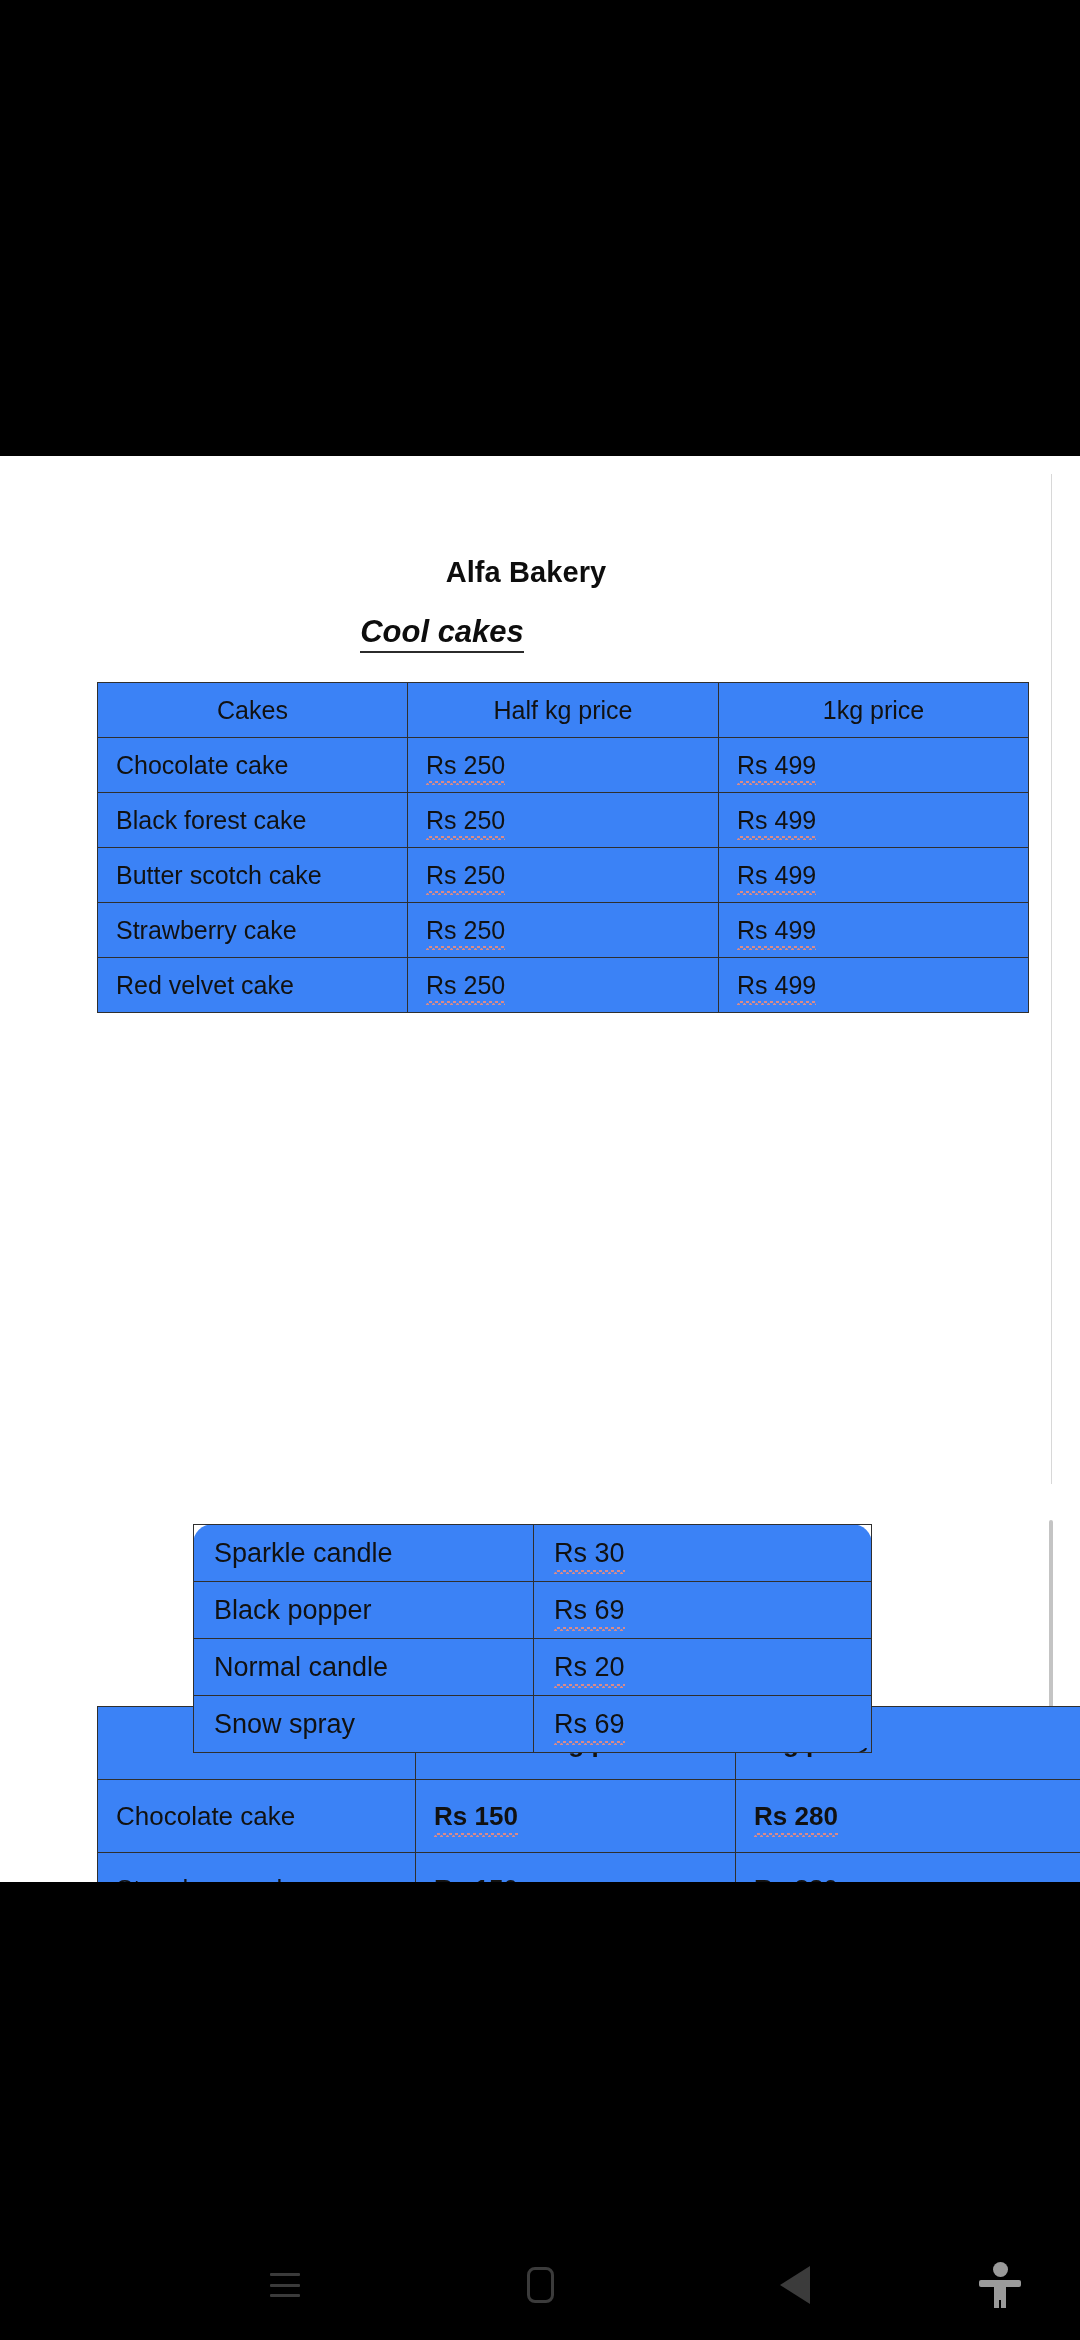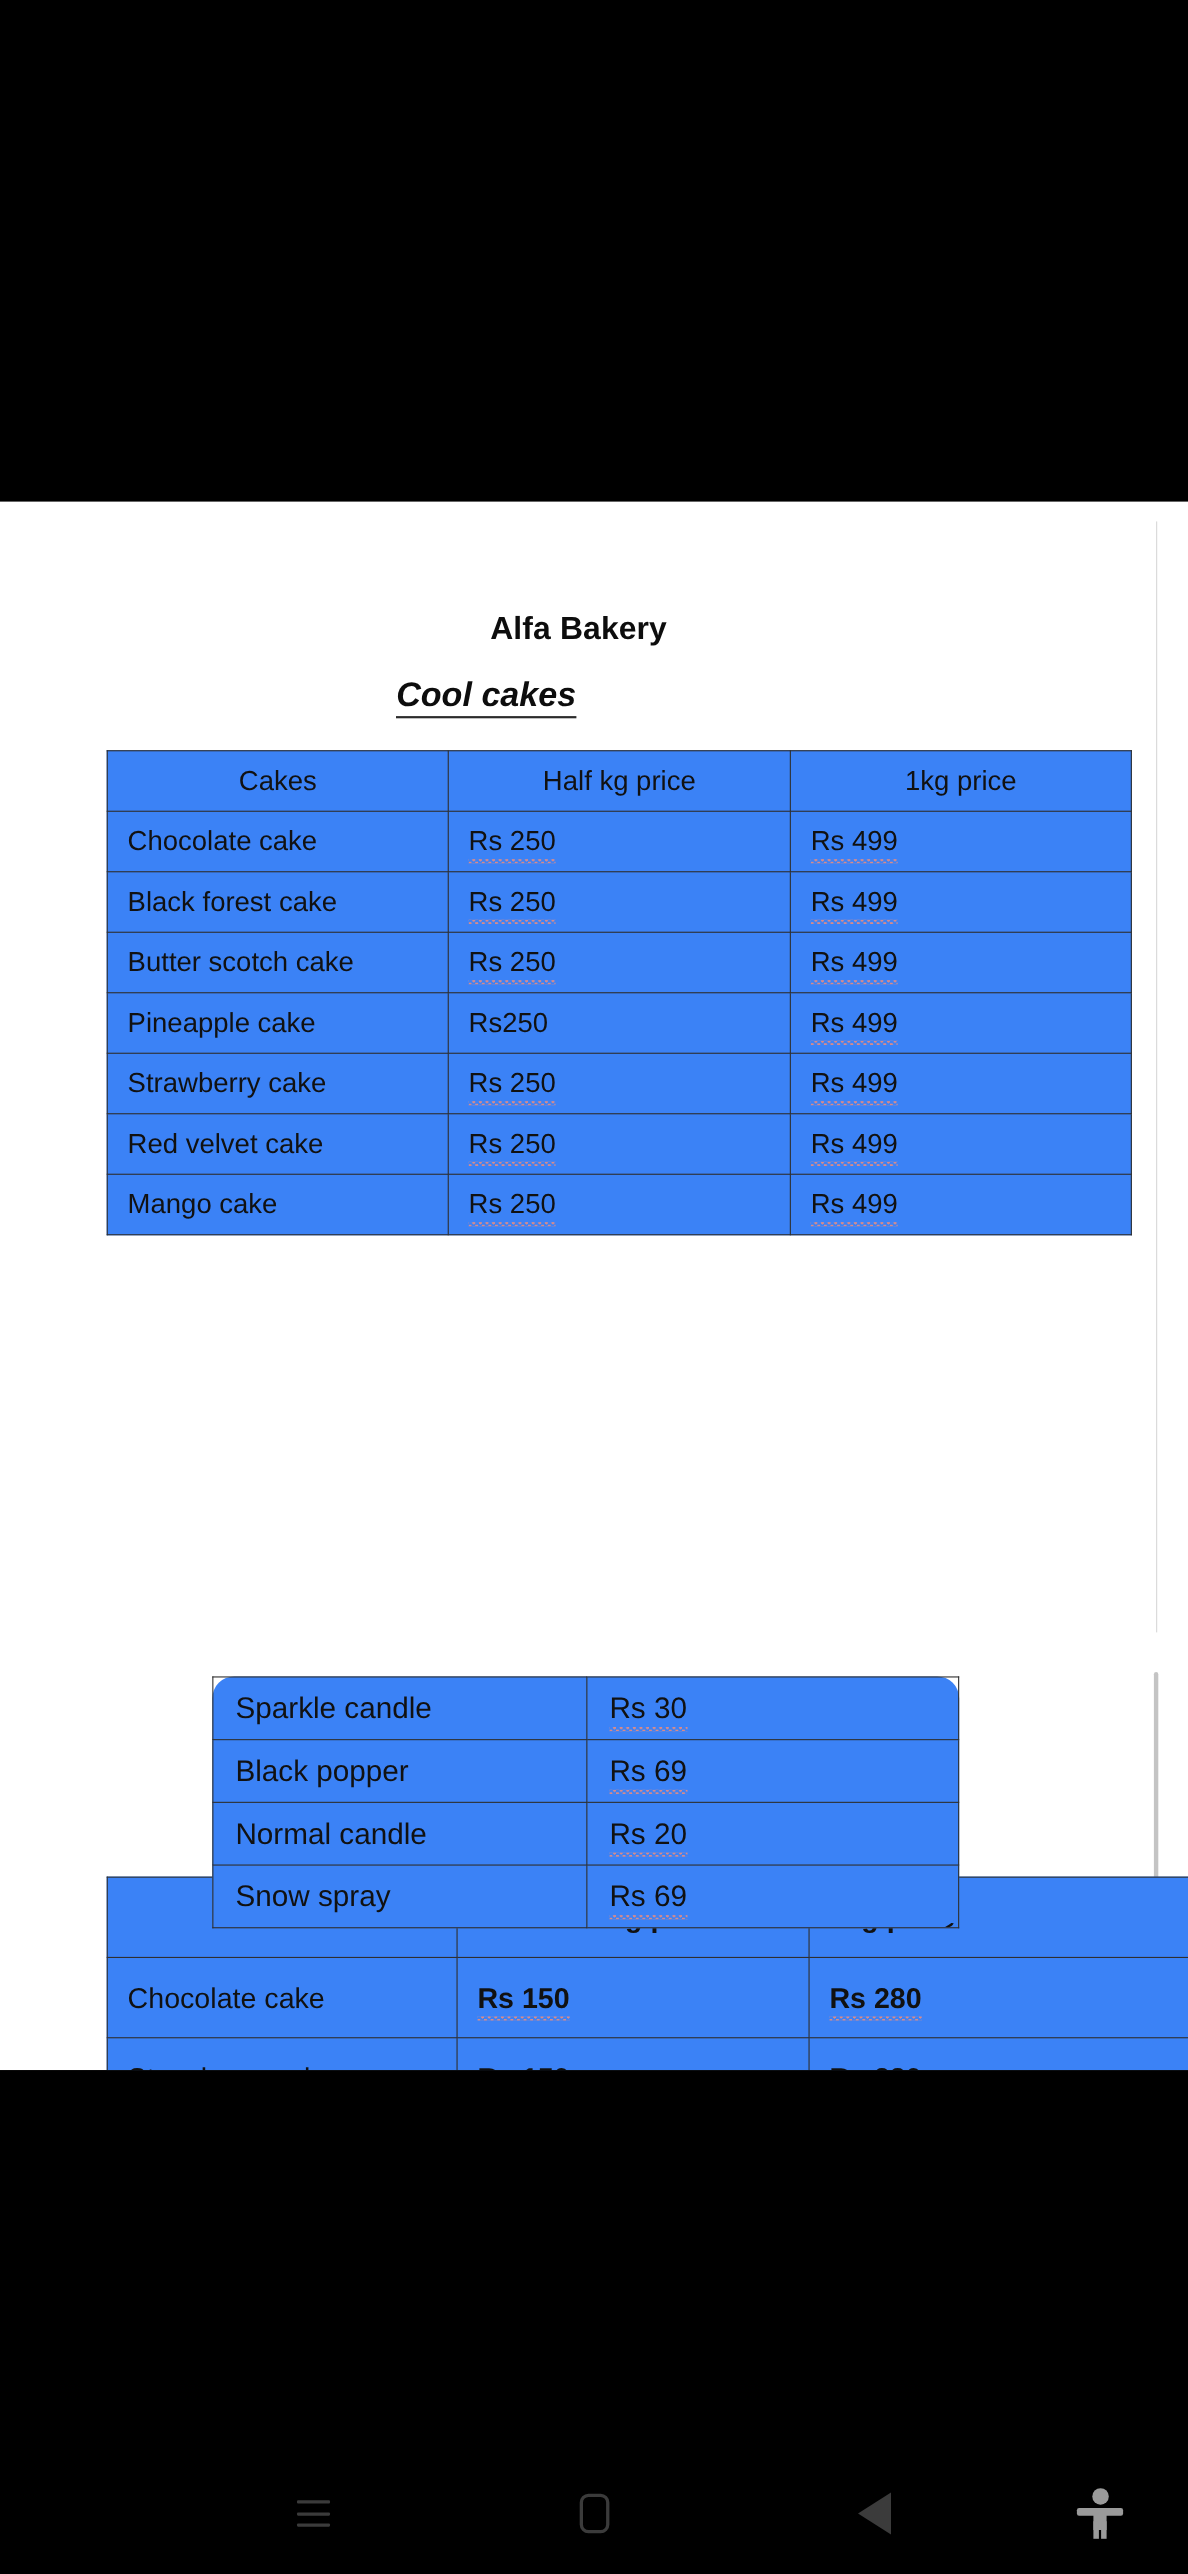--- a/index.html
+++ b/index.html
@@ -309,36 +309,26 @@
         <td>Black forest cake</td>
         <td><span class="sq">Rs 250</span></td>
         <td><span class="sq">Rs 499</span></td>
       </tr>
       <tr>
         <td>Butter scotch cake</td>
         <td><span class="sq">Rs 250</span></td>
         <td><span class="sq">Rs 499</span></td>
       </tr>
       <tr>
-        <td>Pineapple cake</td>
-        <td><span>Rs250</span></td>
-        <td><span class="sq">Rs 499</span></td>
-      </tr>
-      <tr>
         <td>Strawberry cake</td>
         <td><span class="sq">Rs 250</span></td>
         <td><span class="sq">Rs 499</span></td>
       </tr>
       <tr>
         <td>Red velvet cake</td>
-        <td><span class="sq">Rs 250</span></td>
-        <td><span class="sq">Rs 499</span></td>
-      </tr>
-      <tr>
-        <td>Mango cake</td>
         <td><span class="sq">Rs 250</span></td>
         <td><span class="sq">Rs 499</span></td>
       </tr>
     </tbody>
   </table>
 
   <div class="section-heading">Normal cakes</div>
 
   <table class="tbl-normal">
     <colgroup>

